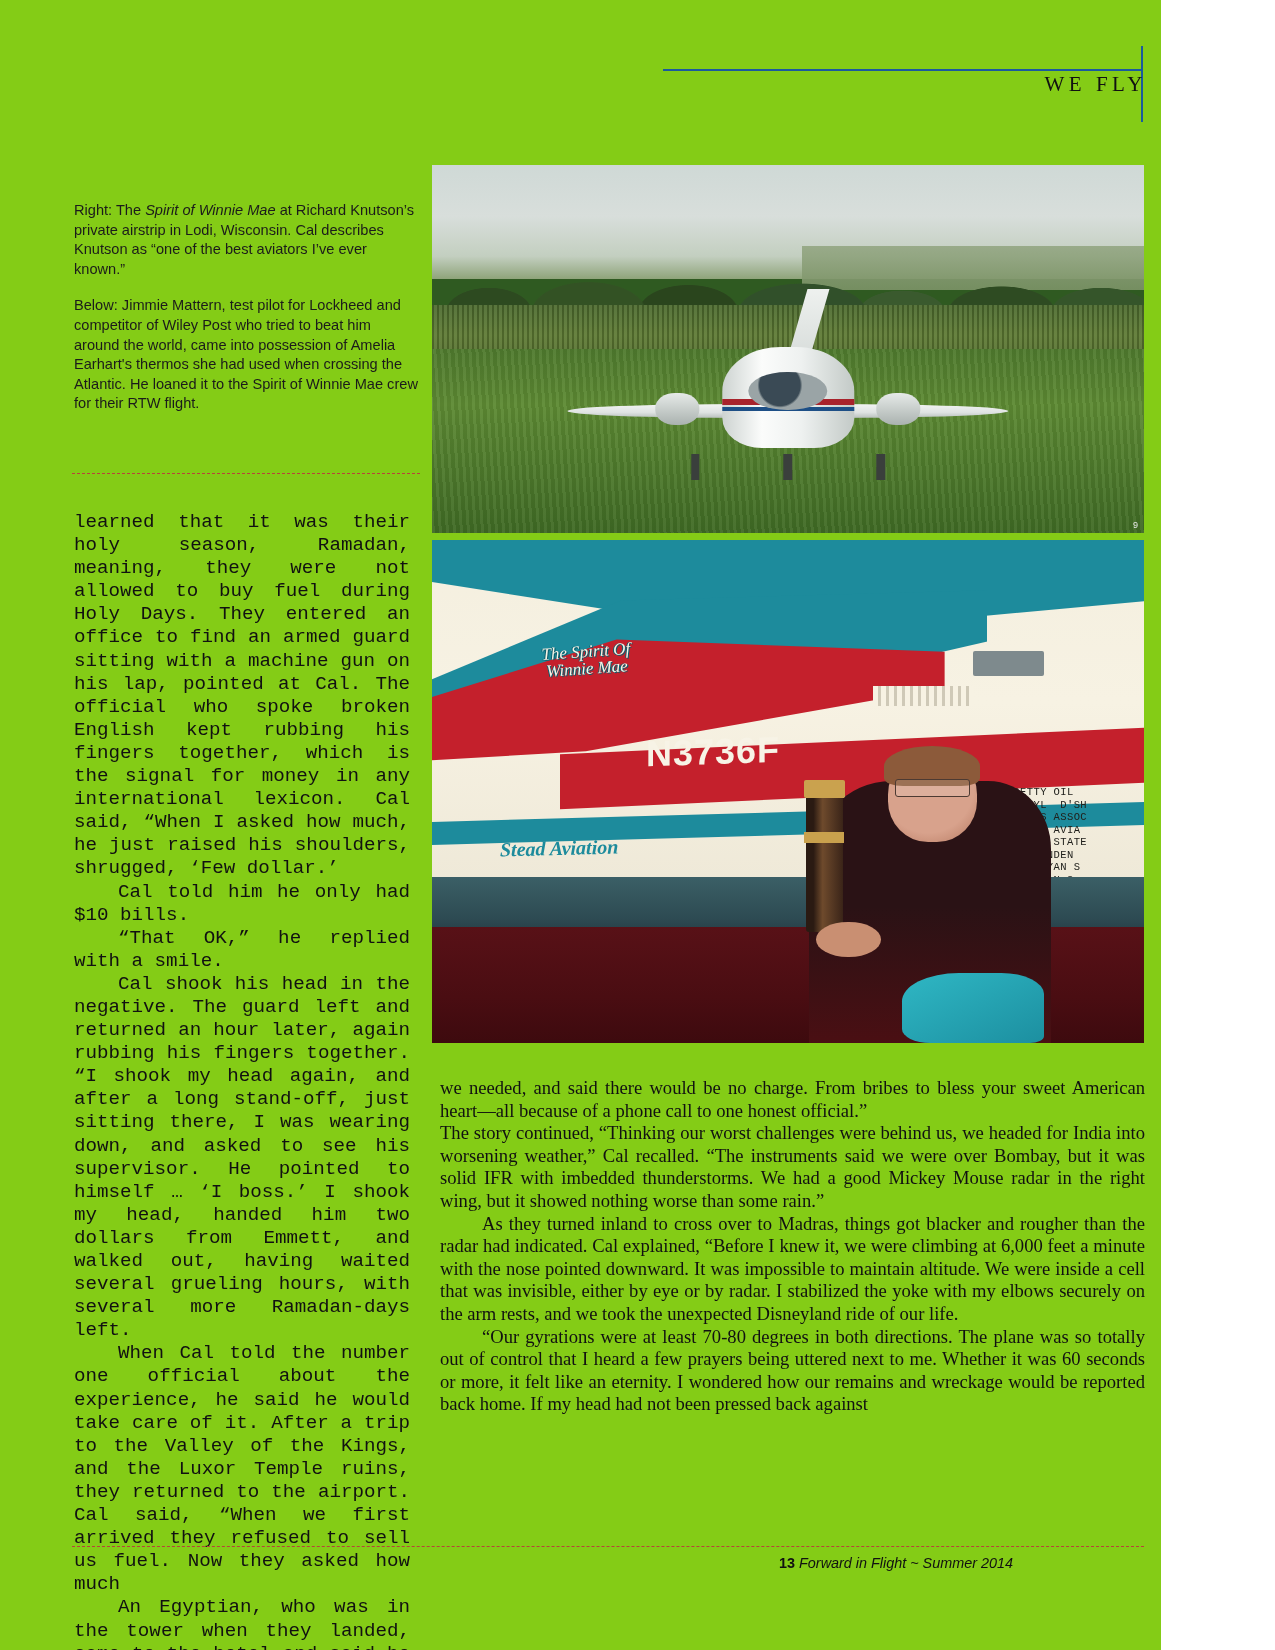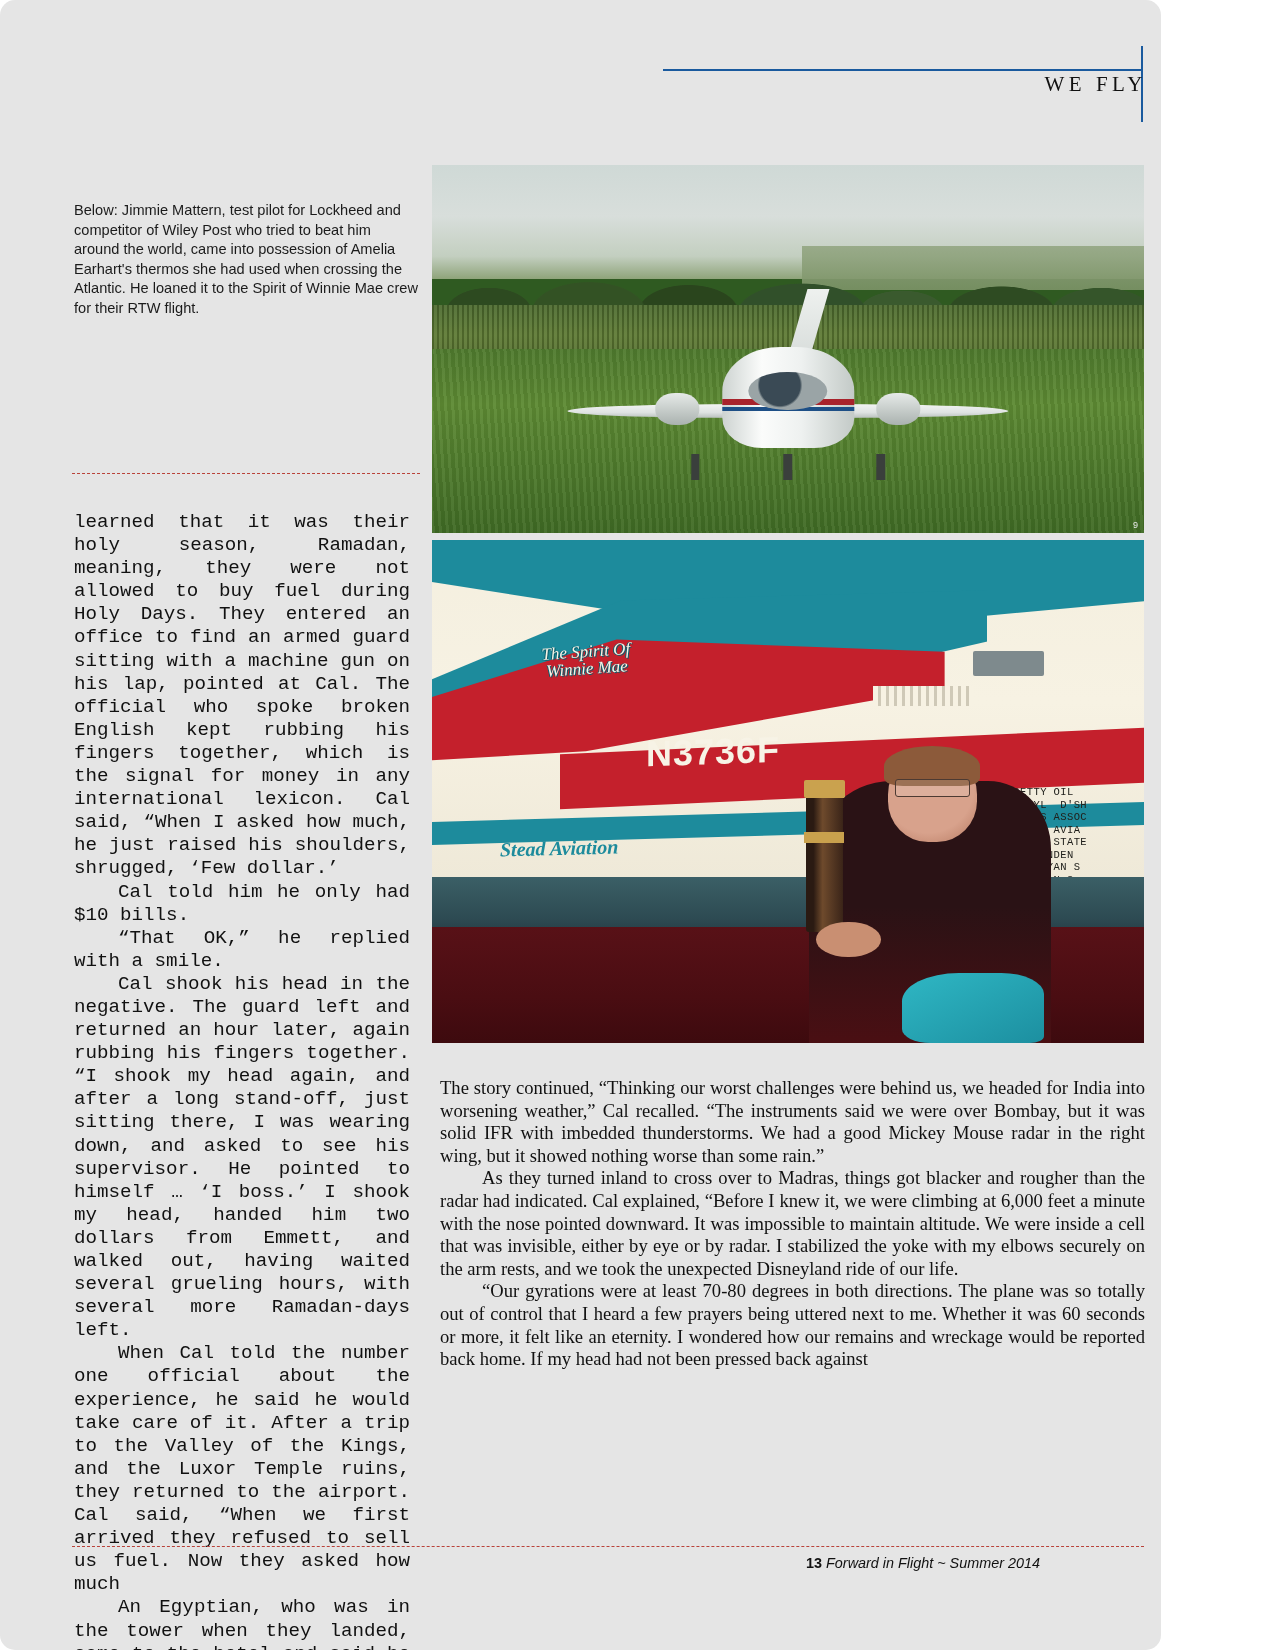--- a/index.html
+++ b/index.html
@@ -11,22 +11,21 @@
     font-family: "Liberation Serif", serif;
     position: relative;
     overflow: hidden;
   }
 
   .page {
     position: absolute;
     inset: 0;
     width: 1161px;
     height: 1650px;
-    background: #e5e5e5;
-    border-radius: 15px;
+    background: #84cc16;
   }
 
   
   .header {
     position: absolute;
     left: 663px;
     top: 46px;
     width: 480px;
     height: 80px;
   }
@@ -120,21 +119,21 @@
   
   .footer-rule {
     position: absolute;
     left: 72px;
     top: 1546px;
     width: 1072px;
     border-top: 1.6px dashed #b9423a;
   }
   .footer-text {
     position: absolute;
-    right: 121px;
+    right: 148px;
     top: 1555px;
     font-family: "Liberation Sans", sans-serif;
     font-size: 14.4px;
     font-style: italic;
     color: #111;
     white-space: nowrap;
   }
   .footer-text b { font-style: normal; font-weight: bold; }
 
   
@@ -376,35 +375,37 @@
 
 <div class="page">
 
   <div class="header">
     <div class="header-rule"></div>
   </div>
   <div class="header-vrule"></div>
   <div class="header-title">WE FLY</div>
 
   <div class="caption-block">
+    <p><span>Right: The </span><i>Spirit of Winnie Mae</i><span> at Richard Knutson’s private airstrip in Lodi, Wisconsin. Cal describes Knutson as “one of the best aviators I’ve ever known.”</span></p>
     <p>Below: Jimmie Mattern, test pilot for Lockheed and competitor of Wiley Post who tried to beat him around the world, came into possession of Amelia Earhart's thermos she had used when crossing the Atlantic. He loaned it to the Spirit of Winnie Mae crew for their RTW flight.</p>
   </div>
 
   <div class="dashed-sep"></div>
 
   <div class="col-left">
     <p>learned that it was their holy season, Ramadan, meaning, they were not allowed to buy fuel during Holy Days. They entered an office to find an armed guard sitting with a machine gun on his lap, pointed at Cal. The official who spoke broken English kept rubbing his fingers together, which is the signal for money in any international lexicon. Cal said, “When I asked how much, he just raised his shoulders, shrugged, ‘Few dollar.’</p>
     <p class="ind">Cal told him he only had $10 bills.</p>
     <p class="ind">“That OK,” he replied with a smile.</p>
     <p class="ind">Cal shook his head in the negative. The guard left and returned an hour later, again rubbing his fingers together. “I shook my head again, and after a long stand-off, just sitting there, I was wearing down, and asked to see his supervisor. He pointed to himself … ‘I boss.’ I shook my head, handed him two dollars from Emmett, and walked out, having waited several grueling hours, with several more Ramadan-days left.</p>
     <p class="ind">When Cal told the number one official about the experience, he said he would take care of it. After a trip to the Valley of the Kings, and the Luxor Temple ruins, they returned to the airport. Cal said, “When we first arrived they refused to sell us fuel. Now they asked how much</p>
     <p class="ind">An Egyptian, who was in the tower when they landed, came to the hotel and said he had heard about their ordeal at the airport, and began laughing about it. He gave Cal the name of the top aviation official in Cairo, with a phone number, and suggested giving him a call.</p>
   </div>
 
   <div class="col-right">
+    <p>we needed, and said there would be no charge. From bribes to bless your sweet American heart—all because of a phone call to one honest official.”</p>
     <p>The story continued, “Thinking our worst challenges were behind us, we headed for India into worsening weather,” Cal recalled. “The instruments said we were over Bombay, but it was solid IFR with imbedded thunderstorms. We had a good Mickey Mouse radar in the right wing, but it showed nothing worse than some rain.”</p>
     <p class="ind">As they turned inland to cross over to Madras, things got blacker and rougher than the radar had indicated. Cal explained, “Before I knew it, we were climbing at 6,000 feet a minute with the nose pointed downward. It was impossible to maintain altitude. We were inside a cell that was invisible, either by eye or by radar. I stabilized the yoke with my elbows securely on the arm rests, and we took the unexpected Disneyland ride of our life.</p>
     <p class="ind">“Our gyrations were at least 70-80 degrees in both directions. The plane was so totally out of control that I heard a few prayers being uttered next to me. Whether it was 60 seconds or more, it felt like an eternity. I wondered how our remains and wreckage would be reported back home. If my head had not been pressed back against</p>
   </div>
 
   <div class="photo photo-top">
     <div class="pt-sky"></div>
     <div class="pt-hills"></div>
     <div class="pt-treeline"></div>
     <div class="pt-corn"></div>

